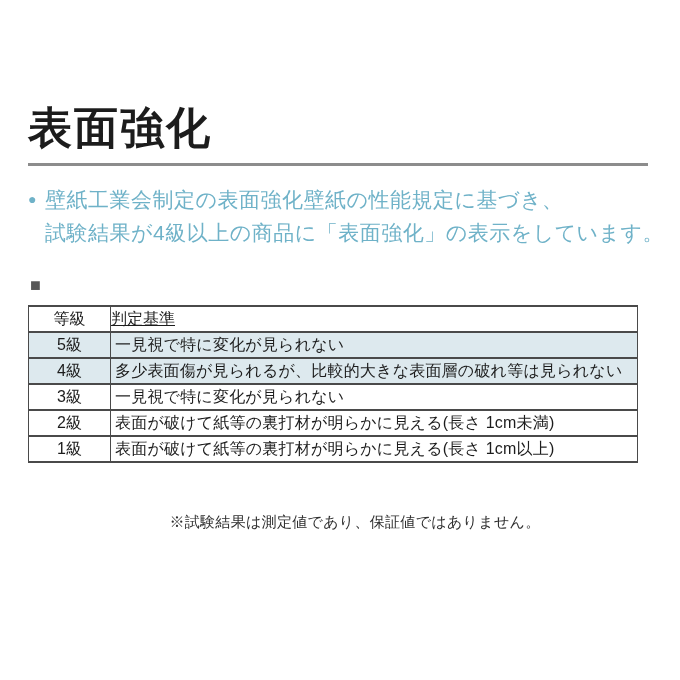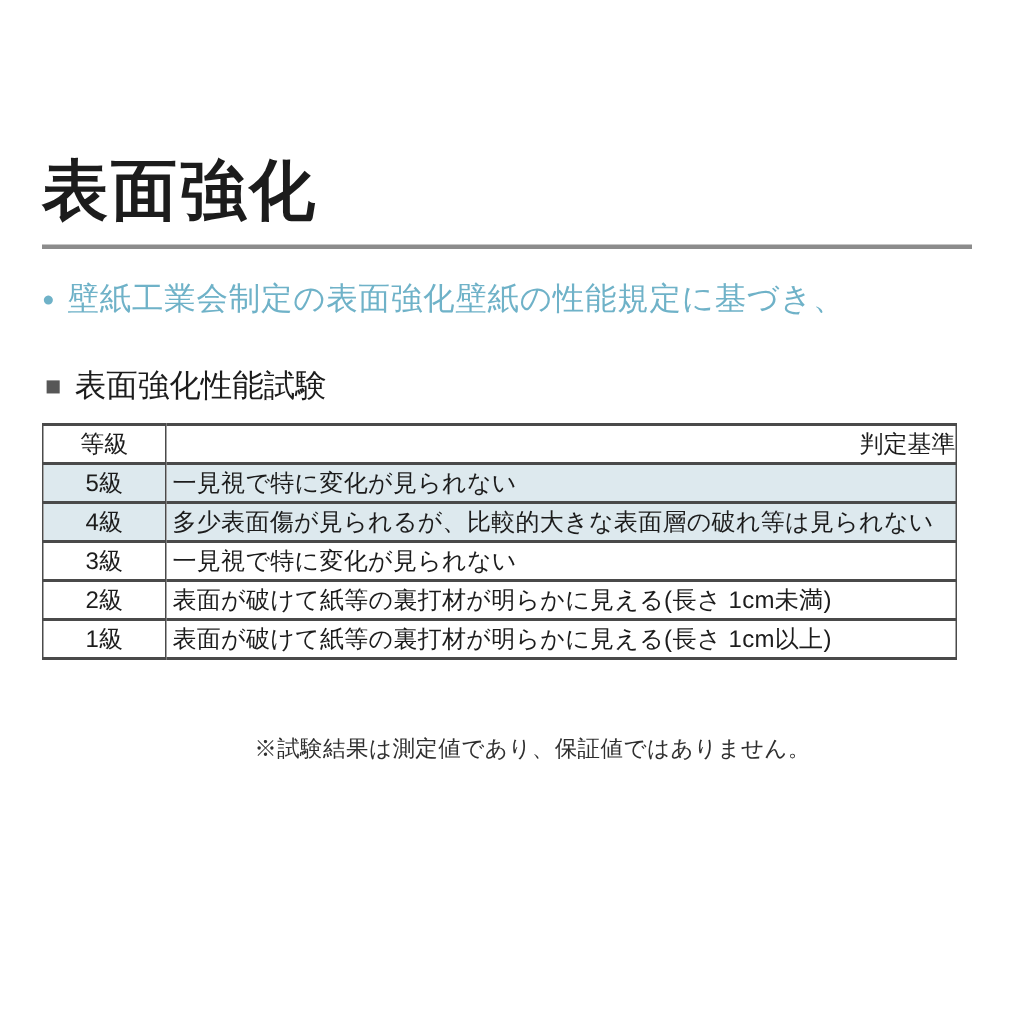--- a/index.html
+++ b/index.html
@@ -70,21 +70,21 @@
     border-bottom-width: 2px;
     height: 24px;
     padding: 0;
     font-size: 16px;
     font-weight: normal;
     color: #1c1c1c;
     white-space: nowrap;
     overflow: hidden;
   }
   table.grade-table .grade-col { width: 81px; text-align: center; }
-  table.grade-table .criteria-col { text-align: right; }
+  table.grade-table .criteria-col { text-align: left; text-decoration: underline; }
   table.grade-table td.criteria-cell { text-align: left; padding-left: 4px; letter-spacing: 0.2px; }
   table.grade-table tr.hl td { background: var(--row-highlight, #dde9ee); }
   .footnote {
     margin: 50px 0 0 30px;
     font-size: 15px;
     color: #2f2f2f;
     letter-spacing: 0.3px;
     text-align: center;
   }
 </style>
@@ -94,26 +94,26 @@
 <div class="page">
 
   <h1 class="page-title">表面強化</h1>
 
   <div class="title-rule"></div>
 
   <div class="intro">
     <span class="bullet">●</span>
     <div class="intro-text">
       <div>壁紙工業会制定の表面強化壁紙の性能規定に基づき、</div>
+      <div>試験結果が4級以上の商品に「表面強化」の表示をしています。</div>
     </div>
   </div>
 
   <h2 class="section-heading">
     <span class="sq">■</span>
-    <span>表面強化性能試験</span>
   </h2>
 
   <table class="grade-table">
     <thead>
       <tr>
         <th class="grade-col">等級</th>
         <th class="criteria-col">判定基準</th>
       </tr>
     </thead>
     <tbody>

